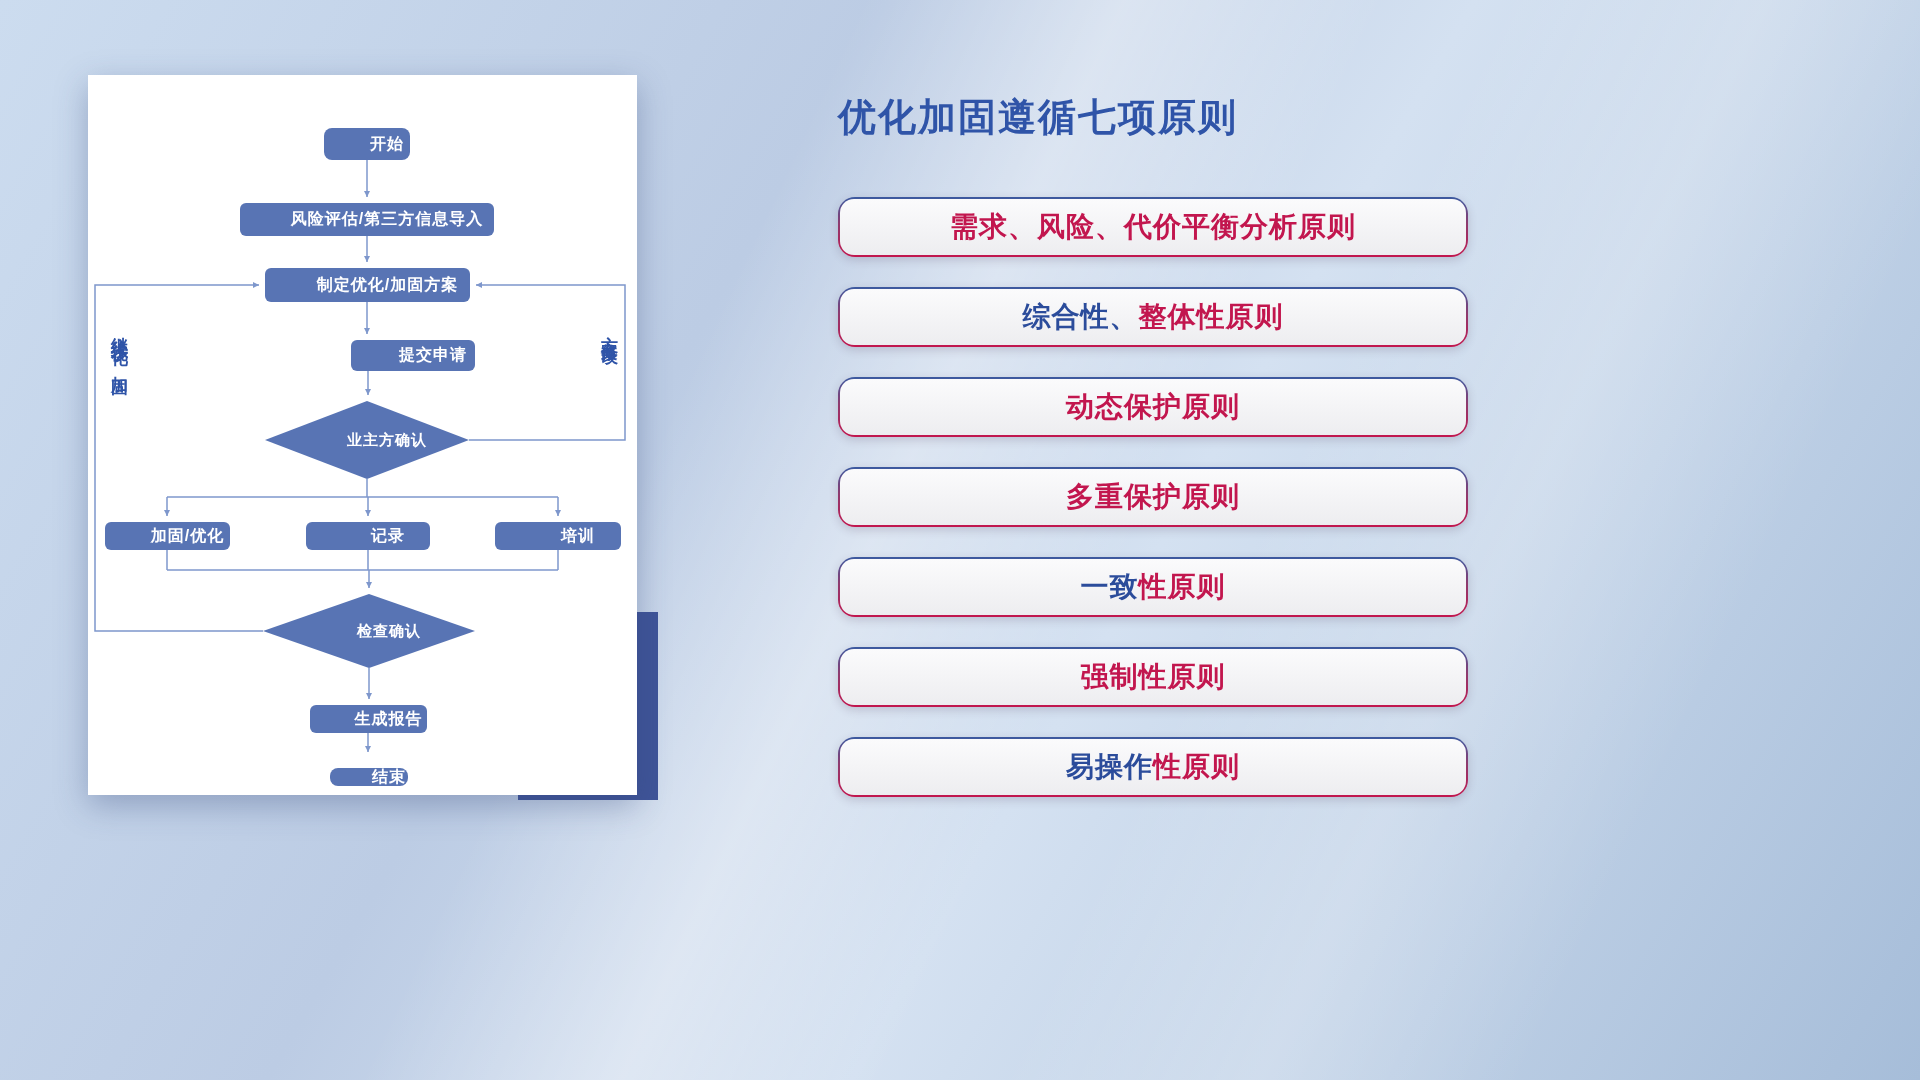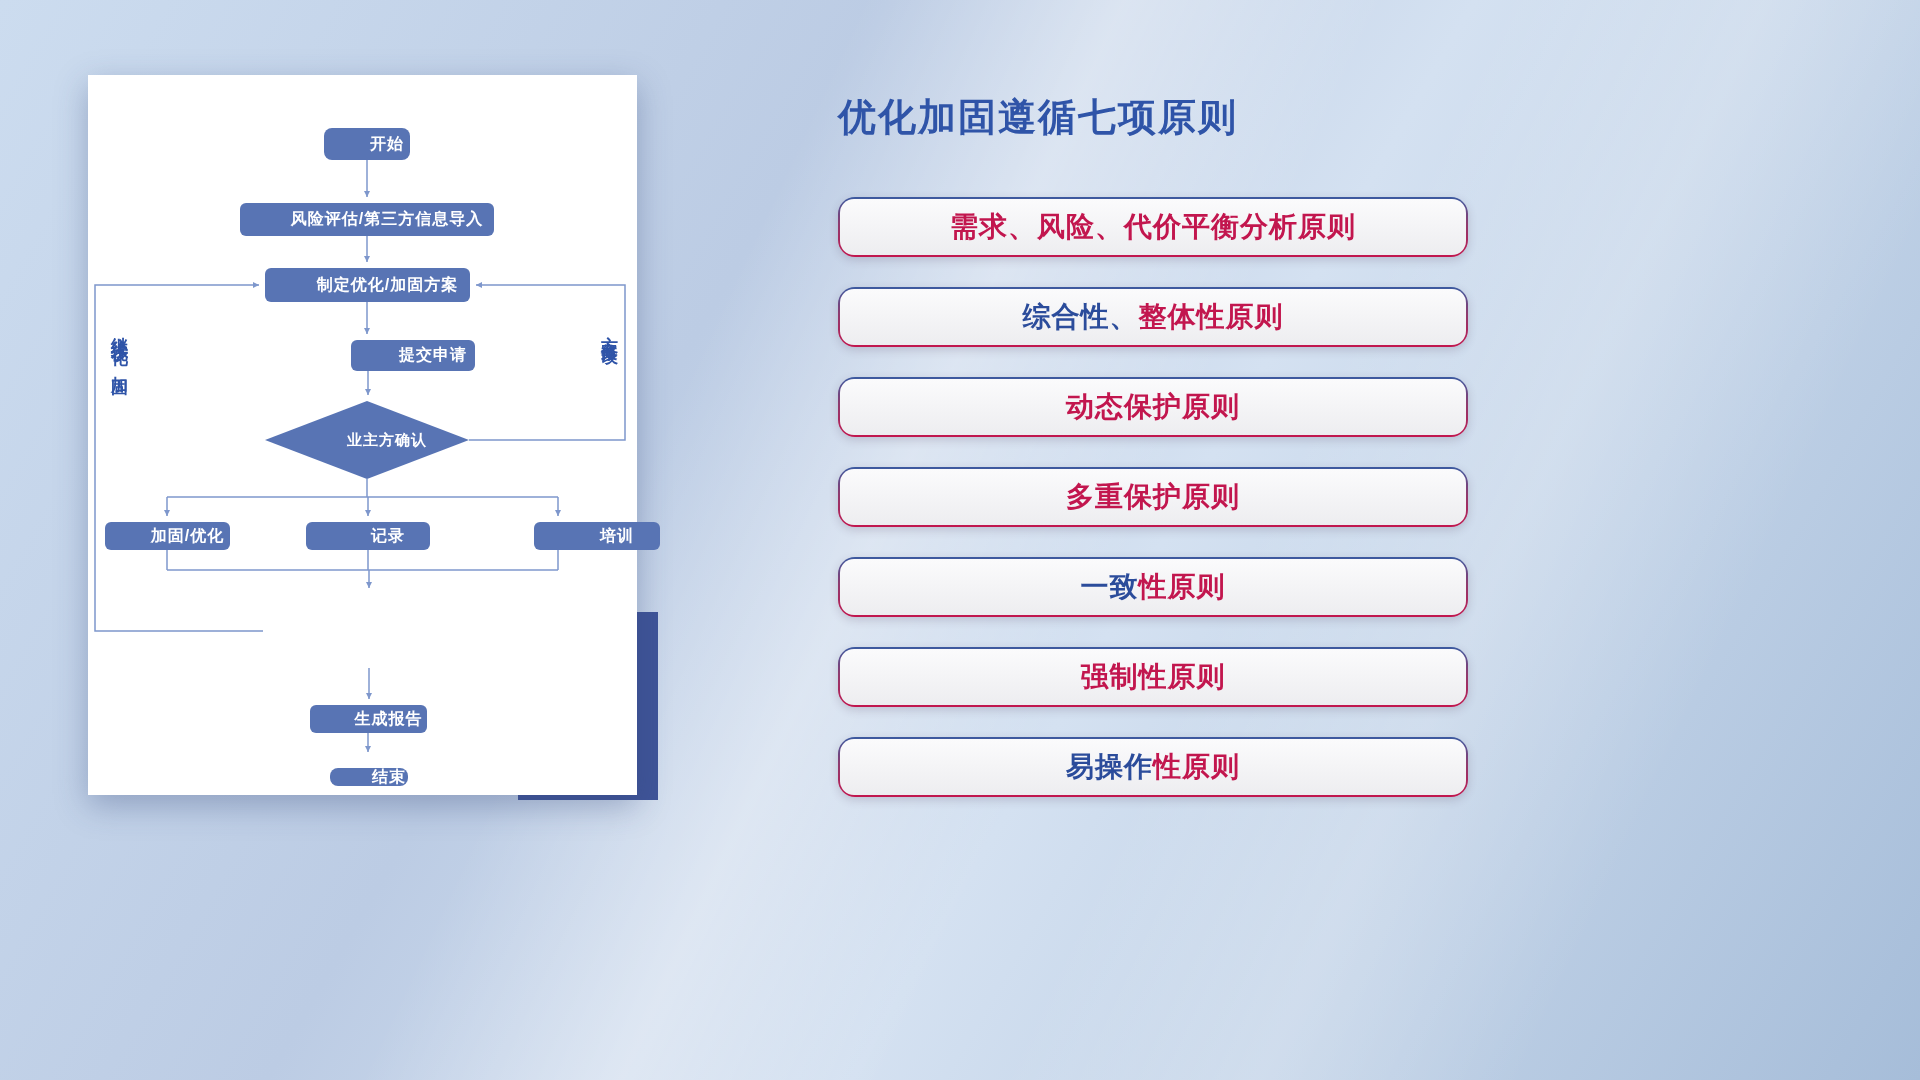--- a/index.html
+++ b/index.html
@@ -115,22 +115,23 @@
     <div class="fnode" style="left:177px;top:193px;width:205px;height:34px;">制定优化/加固方案</div>
 
     <div class="fnode" style="left:216px;top:265px;width:124px;height:31px;margin-left:47px;">提交申请</div>
 
     <div class="fnode diamond" style="left:177px;top:326px;width:204px;height:78px;">业主方确认</div>
 
     <div class="fnode" style="left:17px;top:447px;width:125px;height:28px;">加固/优化</div>
 
     <div class="fnode" style="left:218px;top:447px;width:124px;height:28px;">记录</div>
 
-    <div class="fnode" style="left:407px;top:447px;width:126px;height:28px;margin-left:39px;">培训</div>
+    <div class="fnode" style="left:407px;top:447px;width:126px;height:28px;">培训</div>
 
+    <div class="fnode diamond" style="left:175px;top:519px;width:212px;height:74px;">检查确认</div>
 
     <div class="fnode" style="left:222px;top:630px;width:117px;height:28px;">生成报告</div>
 
     <div class="fnode" style="left:242px;top:693px;width:78px;height:18px;border-radius:8px;">结束</div>
 
     <div class="vlabel" style="left:20px;top:248px;height:210px;">继续优化/加固</div>
 
     <div class="vlabel" style="left:510px;top:248px;height:160px;">方案修改</div>
   </div>
 

